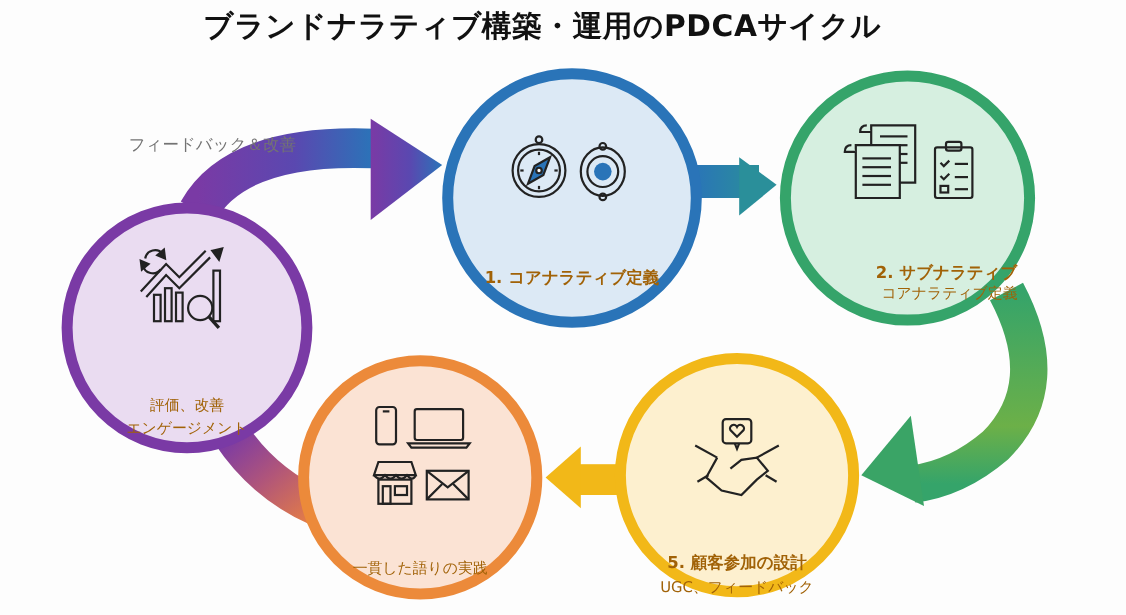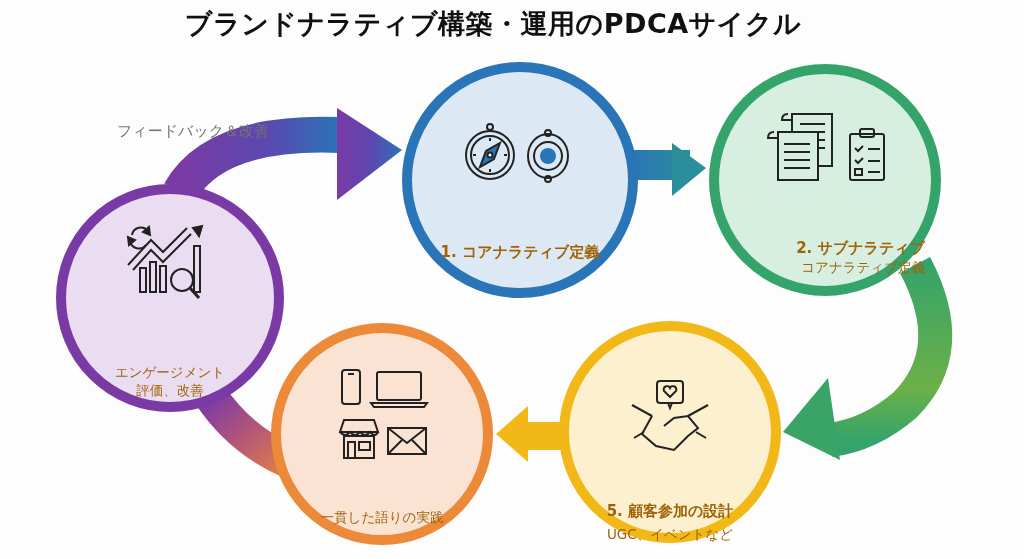--- a/index.html
+++ b/index.html
@@ -184,23 +184,23 @@
   <div class="step-title">1. コアナラティブ定義</div>
 </div>
 
 <div class="step-text" style="left:725px; top:199px; width:200px;text-align:right;">
   <div class="step-title">2. サブナラティブ</div>
   <div class="step-sub" style="margin-top:0;">コアナラティブ定義</div>
 </div>
 
 <div class="step-text" style="left:570px; top:462px; width:200px;">
   <div class="step-title">5. 顧客参加の設計</div>
-  <div class="step-sub" style="margin-top:4px;">UGC、イベントなど</div>
+  <div class="step-sub" style="margin-top:4px;">UGC、フィードバック</div>
 </div>
 
 <div class="step-text" style="left:282px; top:464px; width:200px;">
   <div class="step-sub" style="margin-top:4px;">一貫した語りの実践</div>
 </div>
 
 <div class="step-text" style="left:60px; top:320px; width:220px;">
+  <div class="step-sub" style="margin-top:0;">評価、改善</div>
   <div class="step-sub" style="margin-top:3px;">エンゲージメント</div>
-  <div class="step-sub" style="margin-top:0;">評価、改善</div>
 </div>
 
 </body></html>

